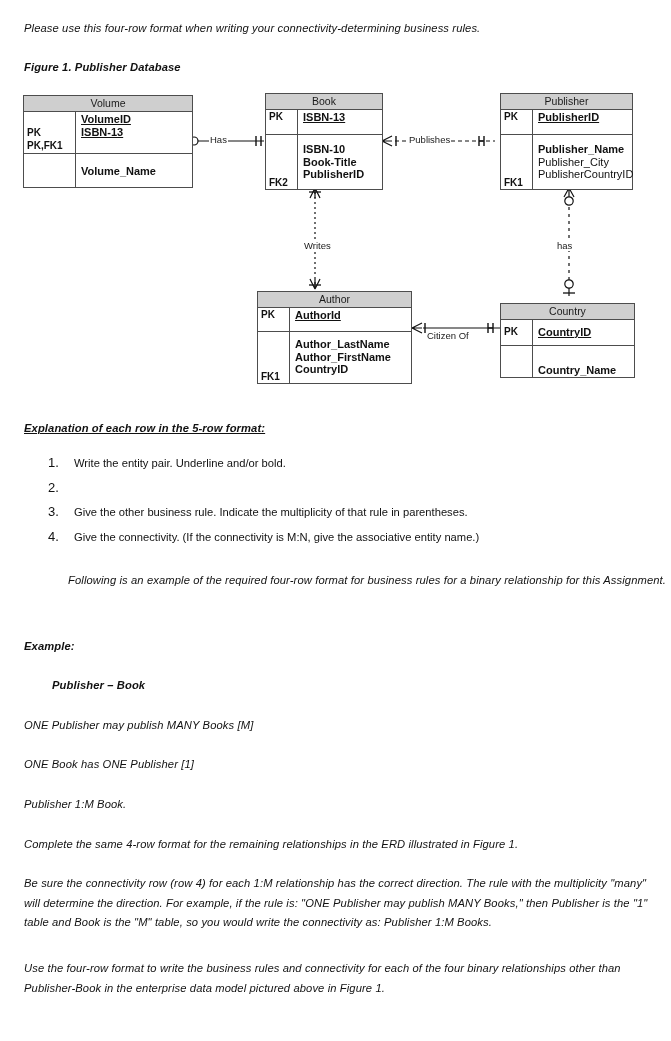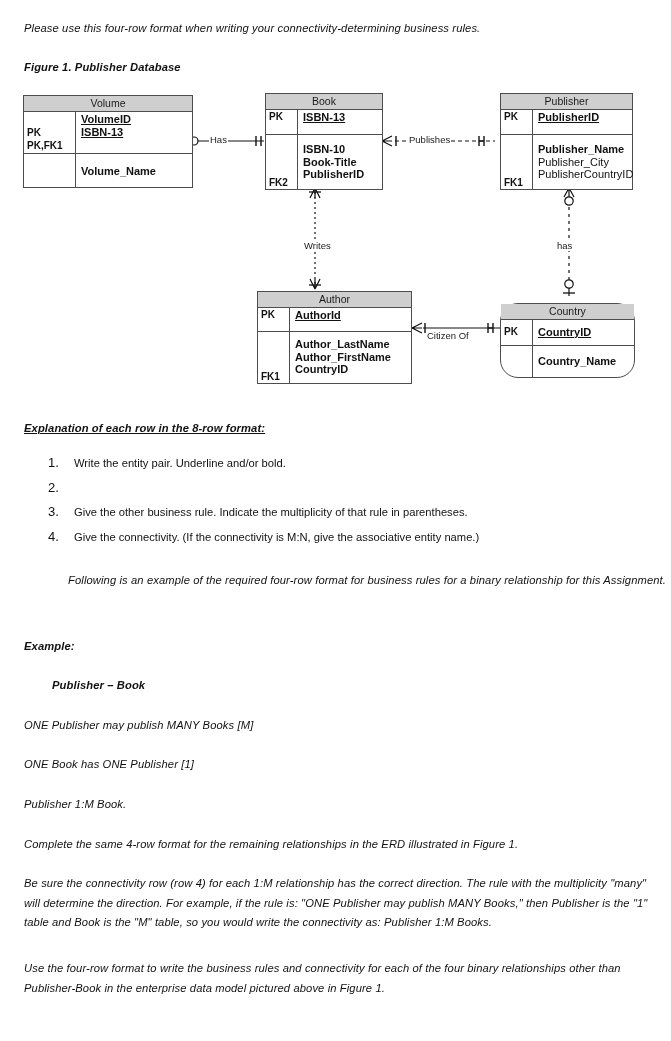--- a/index.html
+++ b/index.html
@@ -260,43 +260,43 @@
           </div>
           <div class="attr-col" style="padding-top:6px;">
             <div class="b">Author_LastName</div>
             <div class="b">Author_FirstName</div>
             <div class="b">CountryID</div>
           </div>
         </div>
       </div>
     </div>
 
-    <div class="entity" style="left:500px;top:215px;width:135px;height:75px;border-radius:18px;">
+    <div class="entity" style="left:500px;top:215px;width:135px;height:75px;">
       <div class="ent-header">Country</div>
       <div class="ent-body">
         <div class="ent-row" style="height:25px;">
           <div class="key-col narrow" style="justify-content:center;">
             <span>PK</span>
           </div>
           <div class="attr-col" style="display:flex;align-items:center;">
             <div class="pk">CountryID</div>
           </div>
         </div>
         <div class="ent-row divider" style="height:32px;">
           <div class="key-col narrow"></div>
-          <div class="attr-col" style="display:flex;flex-direction:column;justify-content:center;">
+          <div class="attr-col" style="display:flex;flex-direction:column;justify-content:flex-end;">
             <div class="b">Country_Name</div>
           </div>
         </div>
       </div>
     </div>
 
   </div>
 
-  <div class="para bold uline" style="left:24px;top:419px;width:420px;">Explanation of each row in the 8-row format:</div>
+  <div class="para bold uline" style="left:24px;top:419px;width:420px;">Explanation of each row in the 5-row format:</div>
 
   <div class="list">
     <div class="list-item">
       <span class="list-num">1.</span>
       <span>Write the entity pair. Underline and/or bold.</span>
     </div>
     <div class="list-item">
       <span class="list-num">2.</span>
     </div>
     <div class="list-item">

